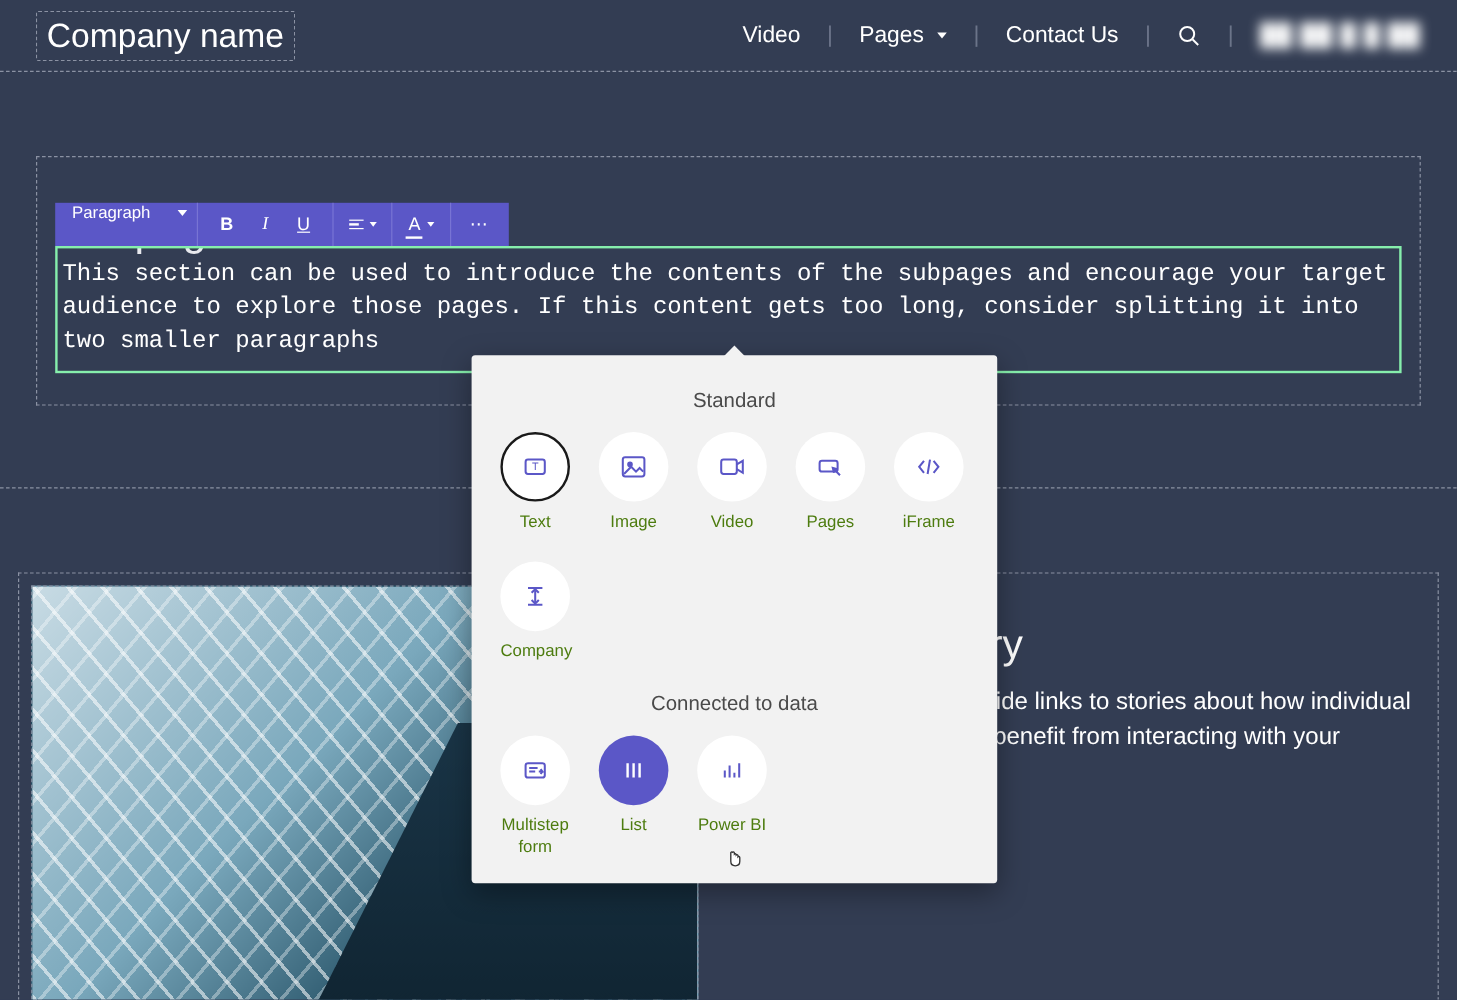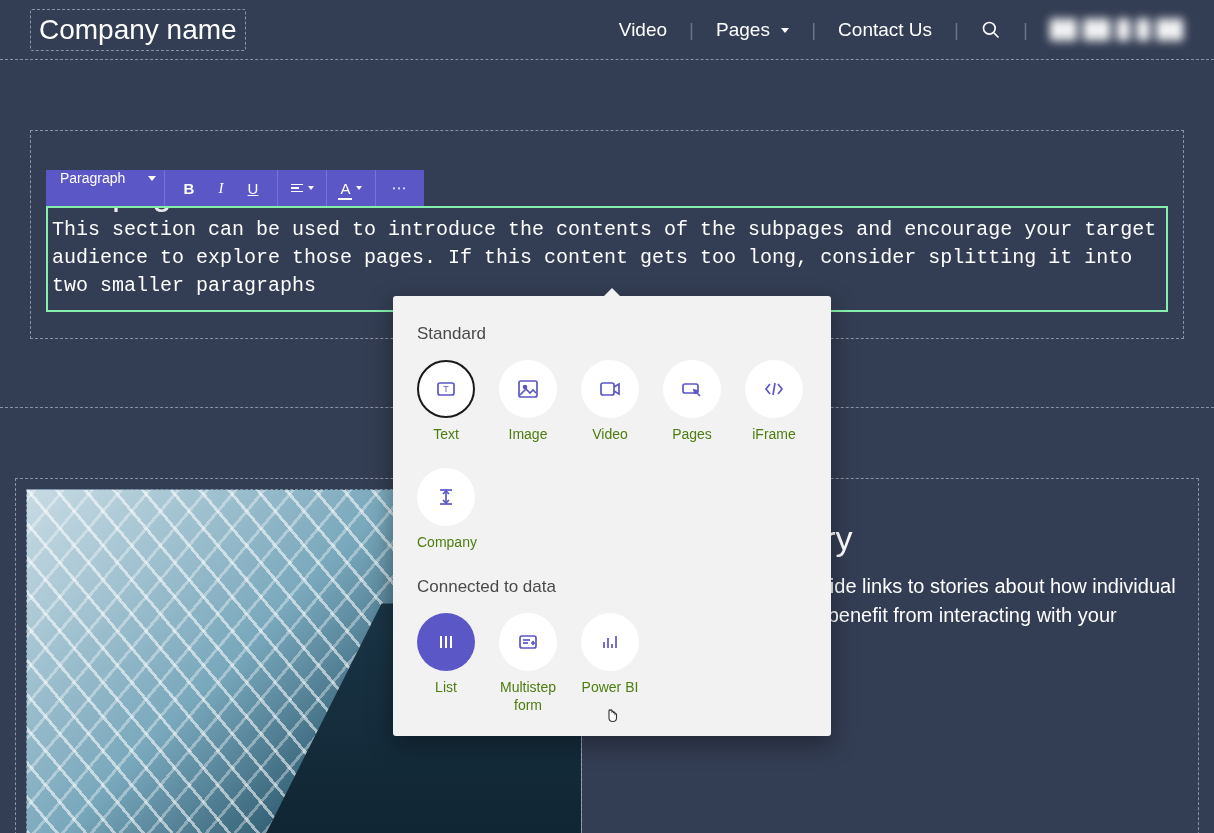--- a/index.html
+++ b/index.html
@@ -159,20 +159,21 @@
     top:-8px; left:50%; transform:translateX(-50%);
     width:0;height:0;
     border-left:9px solid transparent;
     border-right:9px solid transparent;
     border-bottom:9px solid #f2f2f2;
   }
   .popup-section-label {
     font-size: 17px;
     color: #4a4a4a;
     margin-bottom: 16px;
+    text-align: center;
   }
   .component-grid {
     display: flex;
     flex-wrap: wrap;
     gap: 24px 24px;
     margin-bottom: 26px;
   }
   .component {
     width: 58px;
     text-align: center;
@@ -343,43 +344,43 @@
             <path d="M9 9 L12 6 L15 9 M9 15 L12 18 L15 15"></path>
           </svg>
       </div>
       <div class="comp-label">Company</div>
     </div>
   </div>
 
   <div class="popup-section-label">Connected to data</div>
   <div class="component-grid" style="margin-bottom:0">
     <div class="component">
+      <div class="comp-circle">
+        <svg viewBox="0 0 24 24" fill="none" stroke="currentColor" stroke-width="1.7">
+            <rect x="4" y="6" width="16" height="12" rx="2"></rect>
+            <line x1="7" y1="10" x2="14" y2="10"></line>
+            <line x1="7" y1="13" x2="12" y2="13"></line>
+            <path d="M15 13 L18 13 L16.5 11 M16.5 15 L18 13"></path>
+          </svg>
+      </div>
+      <div class="comp-label">Multistep form</div>
+    </div>
+    <div class="component">
       <div class="comp-circle selected">
         <svg viewBox="0 0 24 24" fill="none" stroke="currentColor" stroke-width="2">
             <line x1="7" y1="6" x2="7" y2="18"></line>
             <line x1="12" y1="6" x2="12" y2="18"></line>
             <line x1="17" y1="6" x2="17" y2="18"></line>
           </svg>
       </div>
       <div class="comp-label">List</div>
     </div>
     <div class="component">
       <div class="comp-circle">
         <svg viewBox="0 0 24 24" fill="none" stroke="currentColor" stroke-width="1.7">
-            <rect x="4" y="6" width="16" height="12" rx="2"></rect>
-            <line x1="7" y1="10" x2="14" y2="10"></line>
-            <line x1="7" y1="13" x2="12" y2="13"></line>
-            <path d="M15 13 L18 13 L16.5 11 M16.5 15 L18 13"></path>
-          </svg>
-      </div>
-      <div class="comp-label">Multistep form</div>
-    </div>
-    <div class="component">
-      <div class="comp-circle">
-        <svg viewBox="0 0 24 24" fill="none" stroke="currentColor" stroke-width="1.7">
             <line x1="6" y1="18" x2="6" y2="12"></line>
             <line x1="10" y1="18" x2="10" y2="8"></line>
             <line x1="14" y1="18" x2="14" y2="14"></line>
             <line x1="18" y1="18" x2="18" y2="6"></line>
           </svg>
       </div>
       <div class="comp-label">Power BI</div>
     </div>
   </div>
   <svg class="cursor-icon" viewBox="0 0 24 24" fill="none" stroke="#333" stroke-width="1.5">

